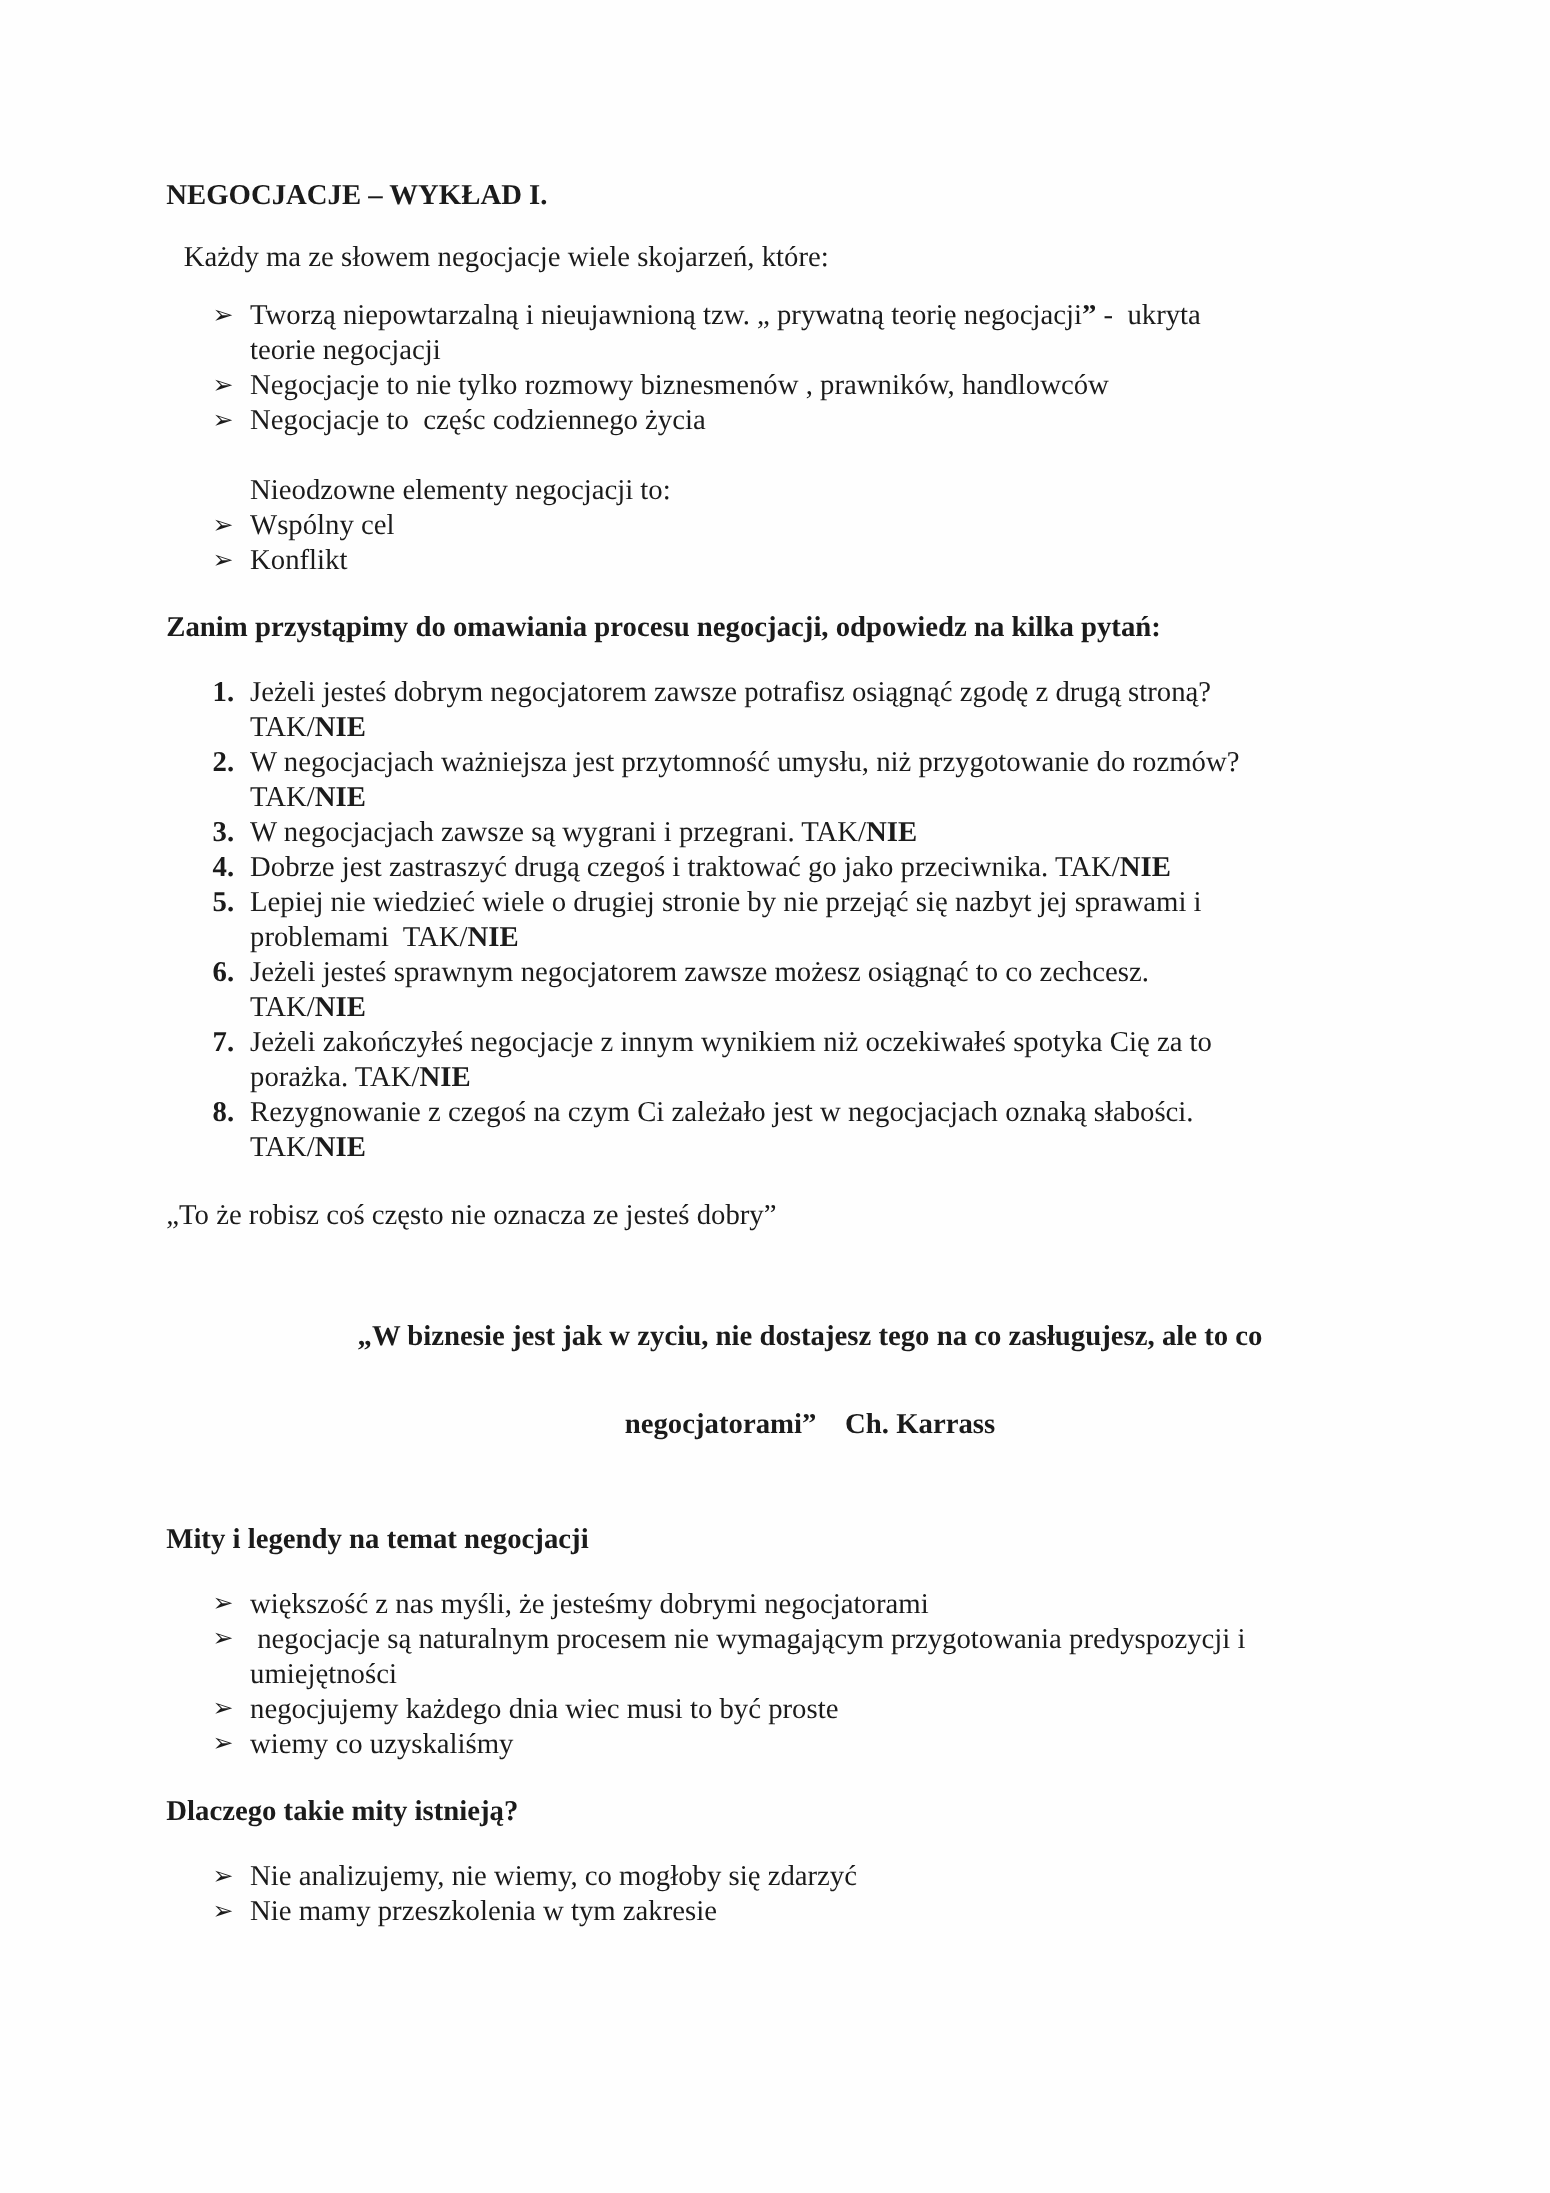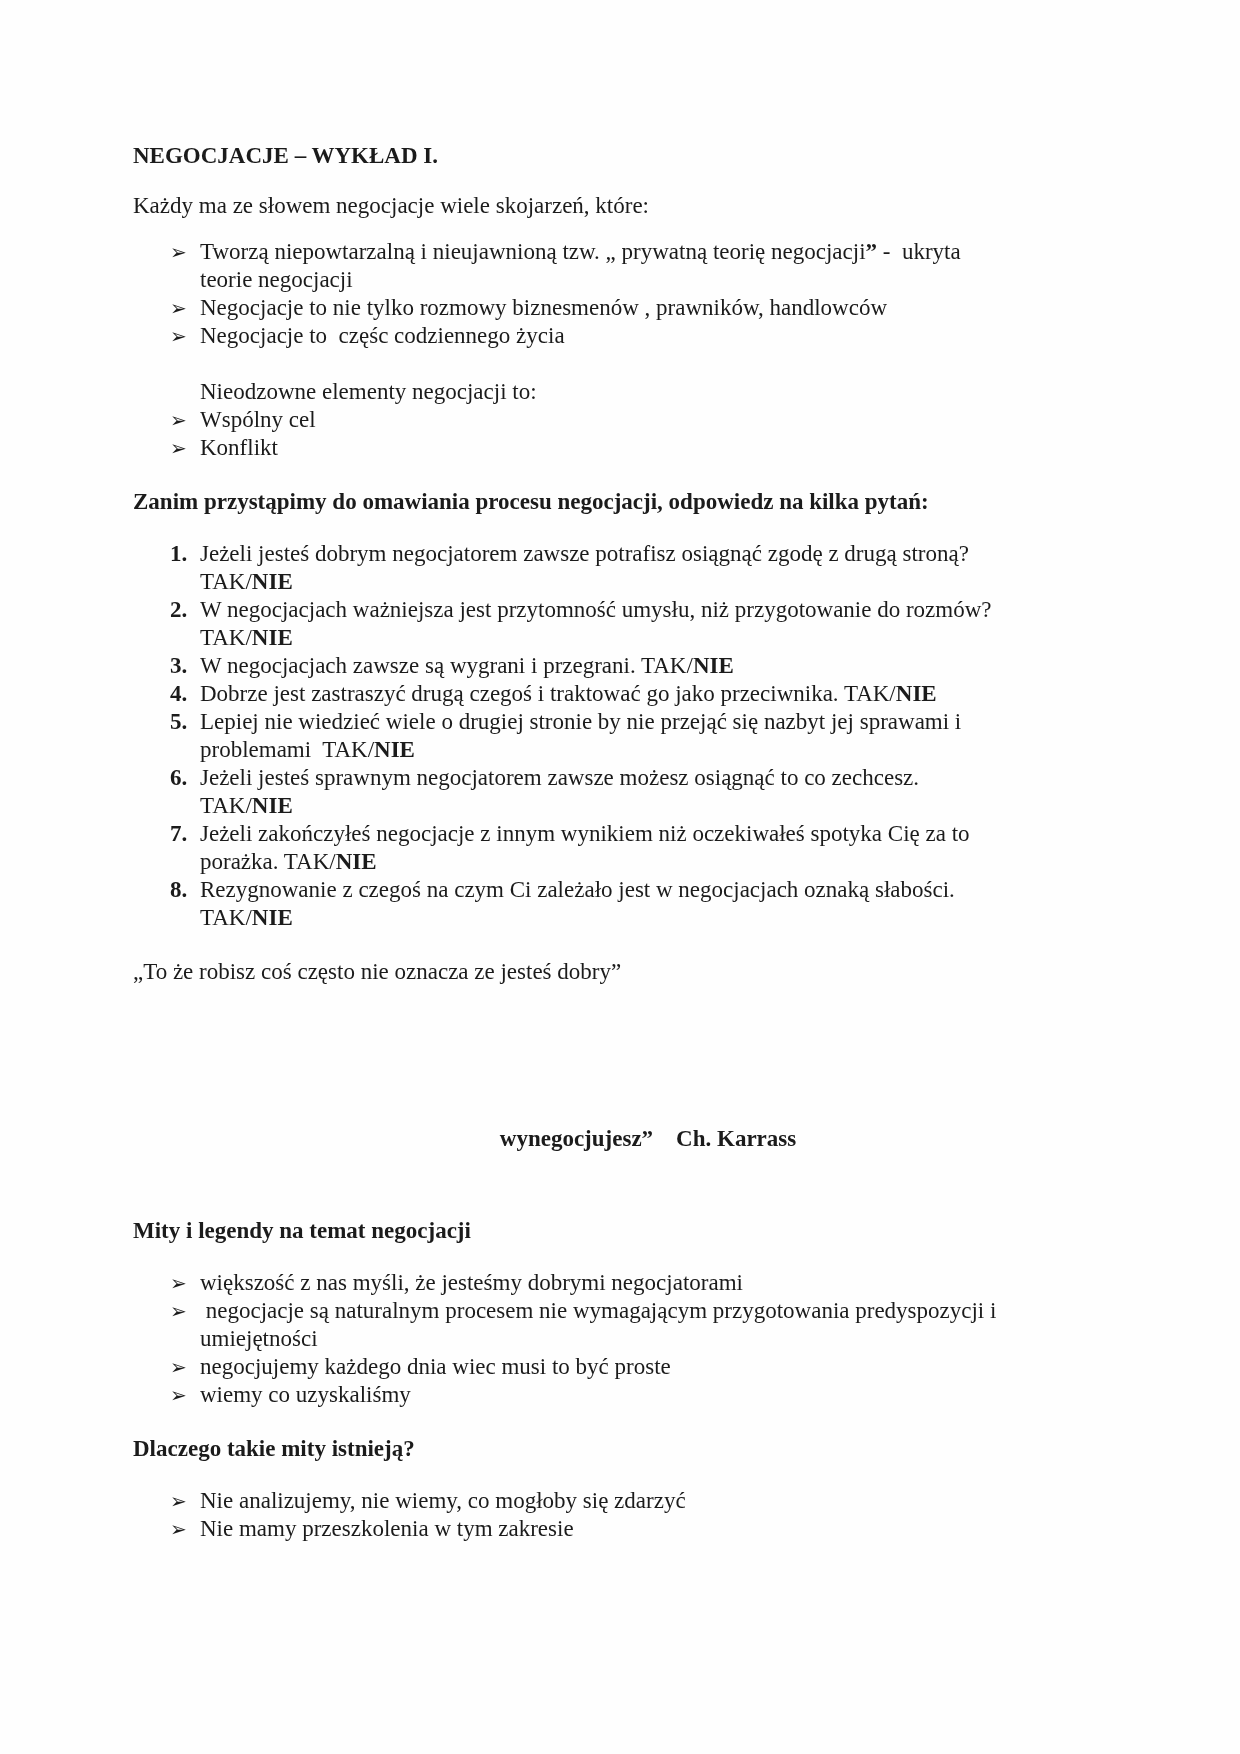--- a/index.html
+++ b/index.html
@@ -21,21 +21,21 @@
     overflow: hidden;
   }
   b { font-weight: bold; }
 
   .doc-title {
     font-weight: bold;
     margin: 0 0 22px 0;
     white-space: pre-wrap;
   }
   .para {
-    margin: 0 0 18px 0;
+    margin: 0 0 18px 14px;
     white-space: pre-wrap;
   }
   .list {
     margin: 0;
   }
   .li {
     display: flex;
     align-items: flex-start;
   }
   .li .marker {
@@ -143,22 +143,22 @@
       </div>
       <div class="li">
         <span class="marker num">8.</span>
         <span class="li-body"><span>Rezygnowanie z czegoś na czym Ci zależało jest w negocjacjach oznaką słabości.</span><br><span>TAK/</span><b>NIE</b></span>
       </div>
     </div>
 
   <div class="quote-left">„To że robisz coś często nie oznacza ze jesteś dobry”</div>
 
   <div class="quote-center">
-    <br>
-    <span>wynegocjujesz”    Ch. Karrass</span>
+    <span>„W biznesie jest jak w zyciu, nie dostajesz tego na co zasługujesz, ale to co</span><br>
+    <span>negocjatorami”    Ch. Karrass</span>
   </div>
 
   <div class="section-myths">
     <div class="heading">Mity i legendy na temat negocjacji</div>
 
     <div class="list">
         <div class="li">
           <span class="marker">➢</span>
           <span class="li-body"><span>większość z nas myśli, że jesteśmy dobrymi negocjatorami</span></span>
         </div>

